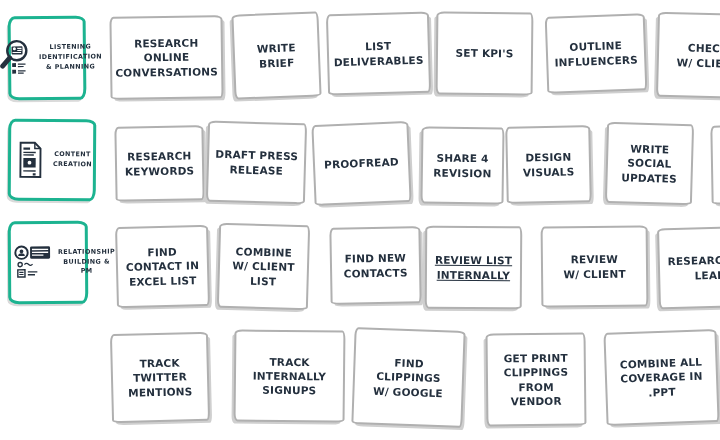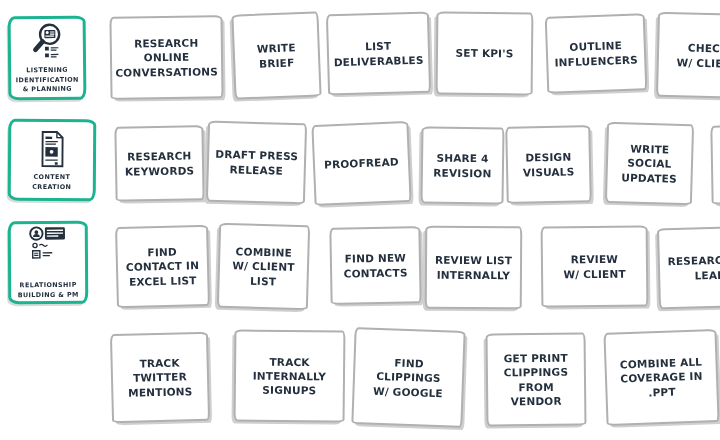--- a/index.html
+++ b/index.html
@@ -9,21 +9,21 @@
     color:var(--ink,#24303e);
   }
   #board{position:relative;width:720px;height:440px;overflow:hidden;}
 
   
   .cat{
     position:absolute;background:#fff;
     border:3px solid var(--teal,#1cb390);
     border-radius:7px 10px 6px 11px / 10px 6px 11px 7px;
     box-shadow:-2px 3px 0 -1px #dadada;
-    display:flex;flex-direction:column;align-items:center;justify-content:center;
+    display:flex;flex-direction:row;align-items:center;justify-content:center;
     gap:3px;box-sizing:border-box;color:var(--ink,#24303e);
   }
   .cat-label{
     font-size:6.4px;font-weight:bold;letter-spacing:.4px;line-height:1.55;
     text-align:center;width:64px;color:var(--ink,#24303e);
   }
   .cat svg{display:block;}
 
   
   .note{
@@ -145,21 +145,21 @@
       </div>
       <div class="note sa" style="left: 116px; top: 226px; width: 93px; height: 81px; transform: rotate(-1.4deg);">
         <span>FIND CONTACT IN EXCEL LIST</span>
       </div>
       <div class="note sb" style="left: 218px; top: 224px; width: 91px; height: 85px; transform: rotate(1.6deg);">
         <span>COMBINE W/&nbsp;CLIENT LIST</span>
       </div>
       <div class="note sa" style="left: 330px; top: 227px; width: 91px; height: 77px; transform: rotate(-1deg);">
         <span>FIND NEW CONTACTS</span>
       </div>
-      <div class="note sb" style="left: 425px; top: 226px; width: 97px; height: 83px; transform: rotate(0.4deg);">
+      <div class="note sb" style="left: 425px; top: 226px; width: 97px; height: 83px; transform: rotate(0.4deg); text-decoration: underline;">
         <span>REVIEW LIST INTERNALLY</span>
       </div>
       <div class="note sa" style="left: 541px; top: 226px; width: 107px; height: 81px; transform: rotate(-0.6deg);">
         <span>REVIEW W/&nbsp;CLIENT</span>
       </div>
       <div class="note sb" style="left: 658px; top: 227px; width: 112px; height: 81px; transform: rotate(-1.4deg);">
         <span>RESEARCH TOP LEADS</span>
       </div>
       <div class="note sa" style="left: 111px; top: 333px; width: 98px; height: 89px; transform: rotate(-1.4deg);">
         <span>TRACK TWITTER MENTIONS</span>

